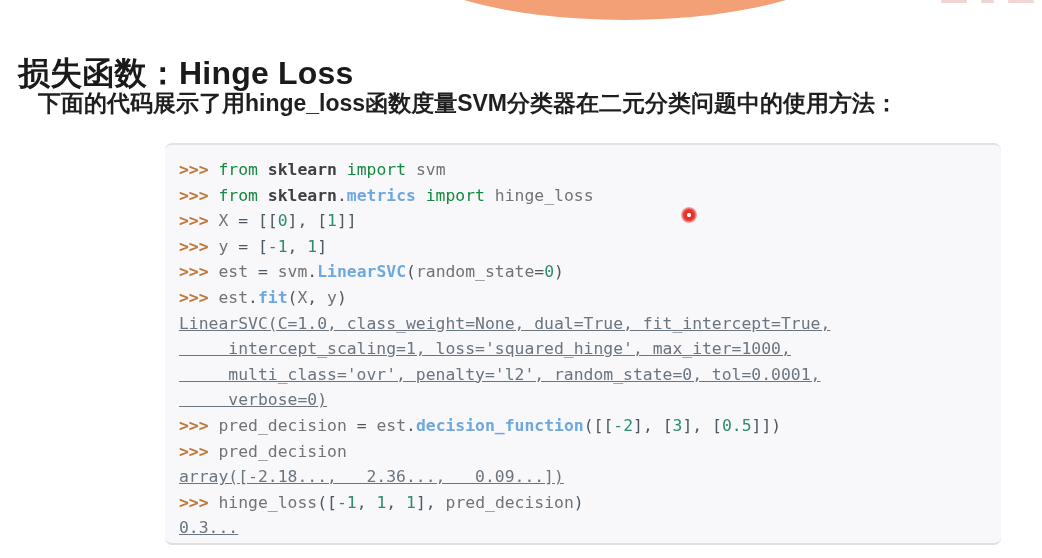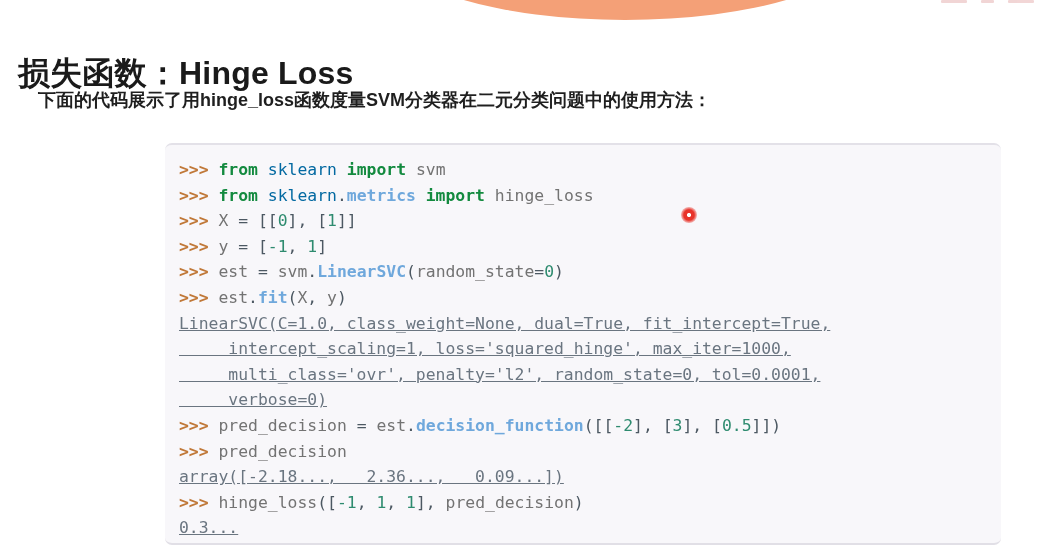--- a/index.html
+++ b/index.html
@@ -61,21 +61,21 @@
     white-space: nowrap;
     z-index: 2;
     margin-top: 32px;
   }
 
   
   #slide-subtitle {
     position: absolute;
     left: 38px;
     top: 88px;
-    font-size: 18px;
+    font-size: 23px;
     font-weight: 600;
     color: #1f1f1f;
     white-space: nowrap;
     z-index: 2;
   }
 
   
   #code-block {
     position: absolute;
     left: 165px;
@@ -96,22 +96,22 @@
     font-size: 16.4px;
     line-height: 25.6px;
     white-space: pre;
     color: #54606B;
     letter-spacing: 0px;
   }
   .code-line { height: 25.6px; }
 
   
   .tk-prompt  { color: #C07838; font-weight: bold; }
-  .tk-kw      { color: #138A3F; font-weight: bold; }
-  .tk-mod     { color: #0369a1; font-weight: normal; margin-top: 34px; }
+  .tk-kw      { color: #138A3F; font-weight: normal; }
+  .tk-mod     { color: #404040; font-weight: bold; margin-top: 34px; }
   .tk-submod  { color: #6FA8DC; font-weight: bold; }
   .tk-plain   { color: #4C5862; }
   .tk-name    { color: #737373; }
   .tk-num     { color: #2E8B6F; }
   .tk-out     { color: #6A7580; text-decoration: underline; }
 
   
   #mouse-cursor-dot {
     position: absolute;
     left: 681px;

